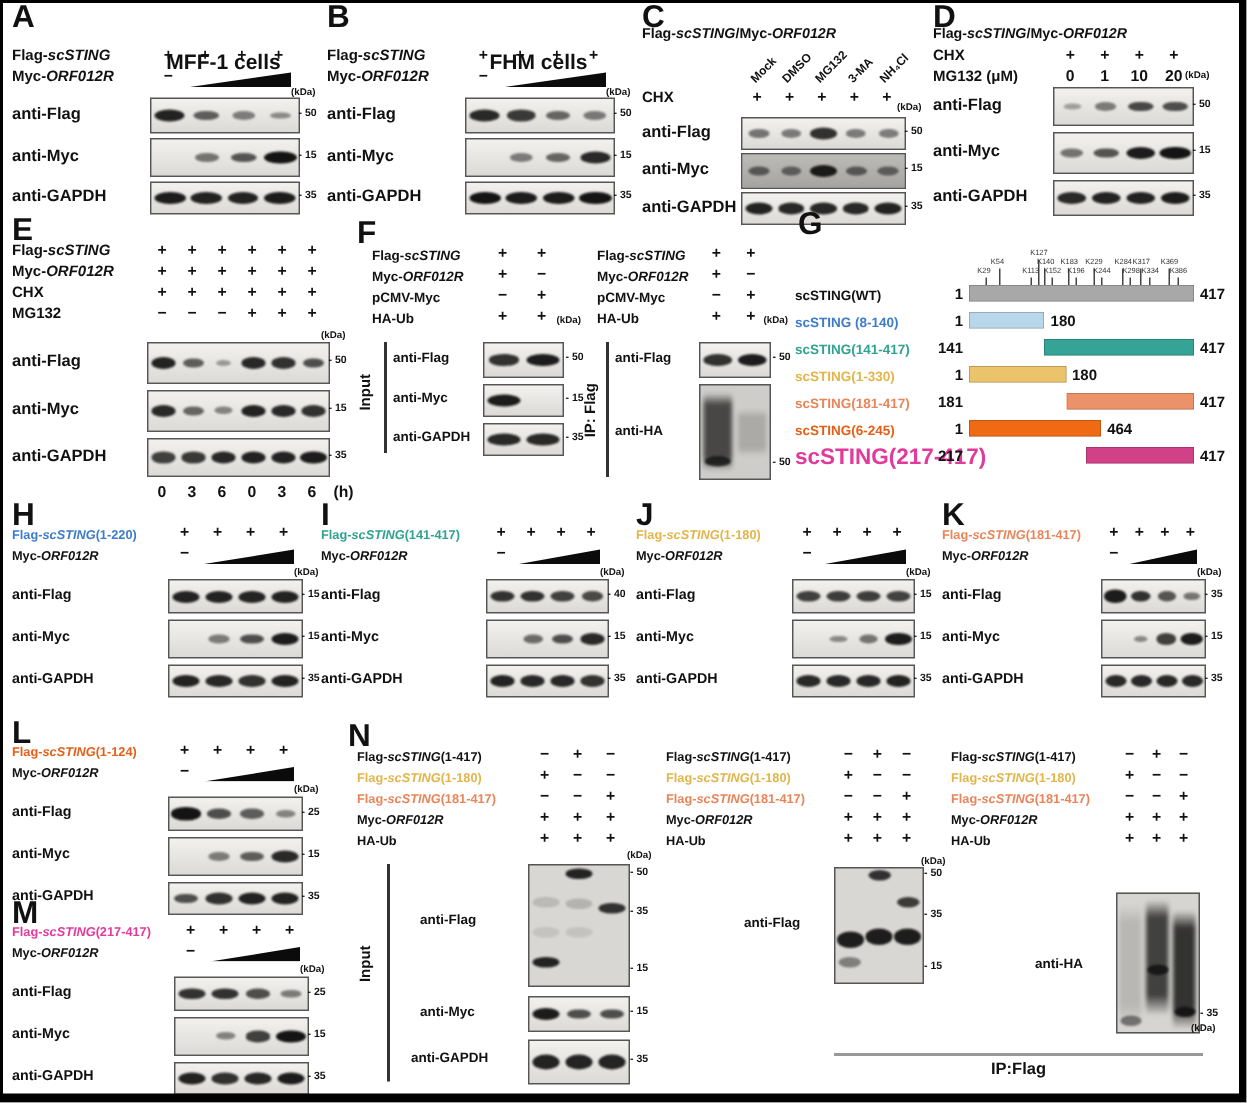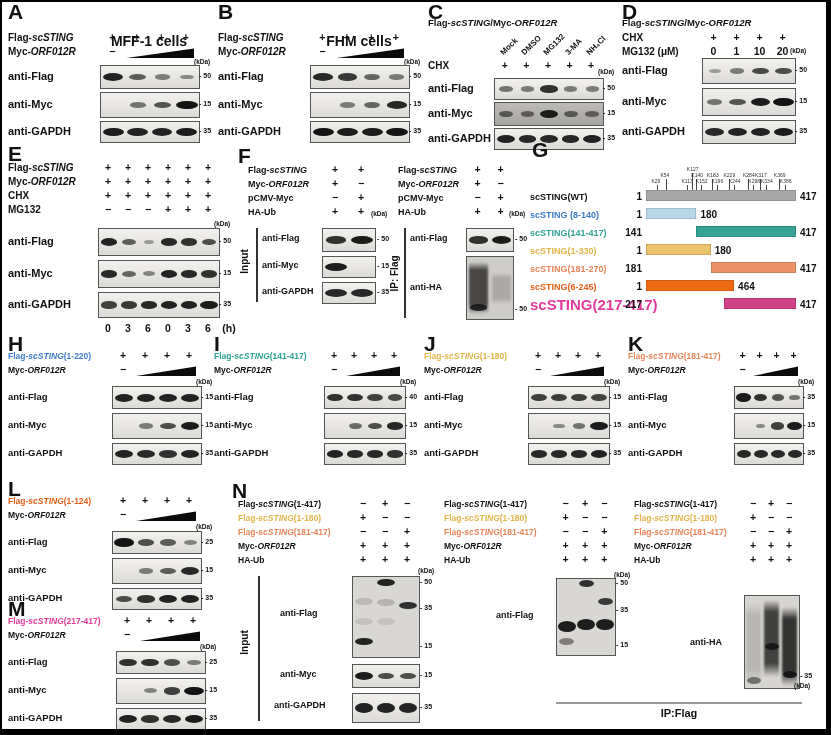--- a/index.html
+++ b/index.html
@@ -573,21 +573,21 @@
       <div class="gbar" style="position: absolute; left: 116px; top: 70px; width: 50.4px; height: 11px; background: rgb(184, 215, 235);"></div>
       <div class="gnum" style="position: absolute; left: 170.4px; top: 71px;">180</div>
       <div class="lbl" style="position: absolute; left: 0px; top: 89px; font-size: 9px; color: rgb(47, 162, 146);"><span>scSTING(141-417)</span></div>
       <div class="gnum" style="position: absolute; left: 84px; top: 89px; width: 28px; text-align: right;">141</div>
       <div class="gbar" style="position: absolute; left: 166.4px; top: 88px; width: 99.6px; height: 11px; background: rgb(53, 163, 150);"></div>
       <div class="gnum" style="position: absolute; left: 270px; top: 89px;">417</div>
       <div class="lbl" style="position: absolute; left: 0px; top: 107px; font-size: 9px; color: rgb(226, 181, 75);"><span>scSTING(1-330)</span></div>
       <div class="gnum" style="position: absolute; left: 84px; top: 107px; width: 28px; text-align: right;">1</div>
       <div class="gbar" style="position: absolute; left: 116px; top: 106px; width: 64.7px; height: 11px; background: rgb(234, 195, 107);"></div>
       <div class="gnum" style="position: absolute; left: 184.7px; top: 107px;">180</div>
-      <div class="lbl" style="position: absolute; left: 0px; top: 125px; font-size: 9px; color: rgb(232, 133, 90);"><span>scSTING(181-270)</span></div>
+      <div class="lbl" style="position: absolute; left: 0px; top: 125px; font-size: 9px; color: rgb(232, 133, 90);"><span>scSTING(181-417)</span></div>
       <div class="gnum" style="position: absolute; left: 84px; top: 125px; width: 28px; text-align: right;">181</div>
       <div class="gbar" style="position: absolute; left: 180.7px; top: 124px; width: 85.3px; height: 11px; background: rgb(236, 146, 104);"></div>
       <div class="gnum" style="position: absolute; left: 270px; top: 125px;">417</div>
       <div class="lbl" style="position: absolute; left: 0px; top: 143px; font-size: 9px; color: rgb(229, 95, 23);"><span>scSTING(6-245)</span></div>
       <div class="gnum" style="position: absolute; left: 84px; top: 143px; width: 28px; text-align: right;">1</div>
       <div class="gbar" style="position: absolute; left: 116px; top: 142px; width: 88.1px; height: 11px; background: rgb(240, 106, 20);"></div>
       <div class="gnum" style="position: absolute; left: 208.1px; top: 143px;">464</div>
       <div class="lbl" style="position: absolute; left: 0px; top: 161px; font-size: 15px; color: rgb(226, 58, 155); text-align: center;"><span>scSTING(217-417)</span></div>
       <div class="gnum" style="position: absolute; left: 84px; top: 161px; width: 28px; text-align: right;">217</div>
       <div class="gbar" style="position: absolute; left: 193.7px; top: 160px; width: 72.3px; height: 11px; background: rgb(208, 65, 135);"></div>

